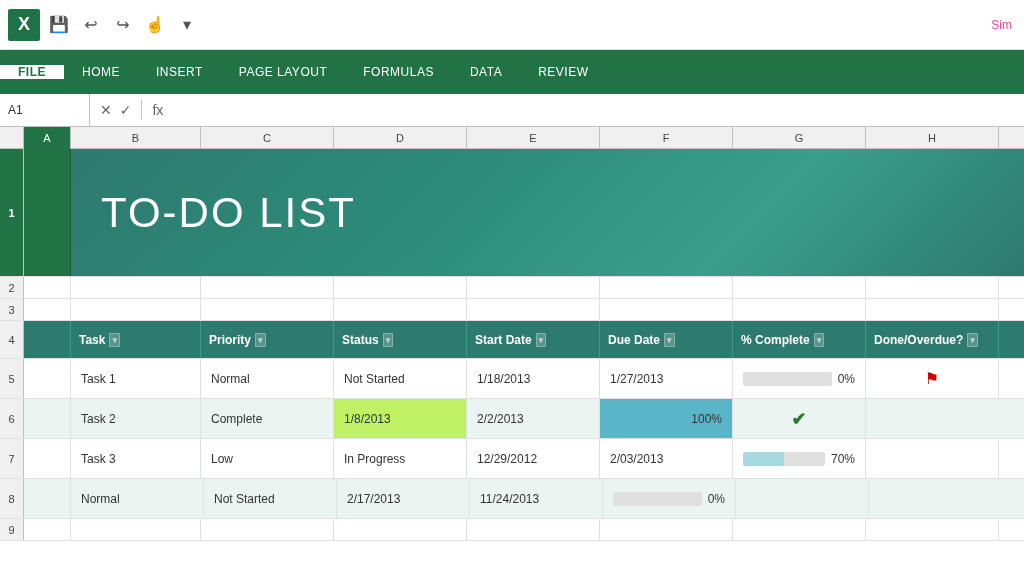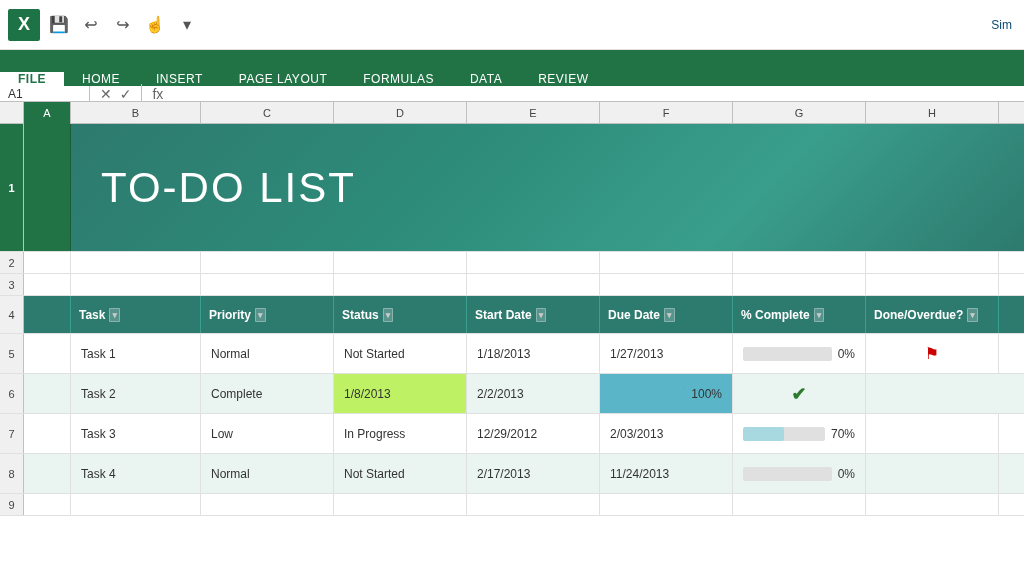--- a/index.html
+++ b/index.html
@@ -22,47 +22,47 @@
       color: #fff; font-weight: bold; font-size: 18px; border-radius: 2px;
     }
     .qat-btn {
       width: 26px; height: 26px;
       background: none; border: none; cursor: pointer;
       display: flex; align-items: center; justify-content: center;
       color: #555; font-size: 16px; border-radius: 2px;
     }
     .title-bar-right {
       margin-left: auto;
-      color: #0c4a6e; font-size: 12px; padding-right: 4px;
+      color: #ec4899; font-size: 12px; padding-right: 4px;
     }
 
     
     .ribbon {
-      height: 36px;
+      height: 44px;
       background: #217346;
       display: flex;
-      align-items: flex-end;
+      align-items: center;
     }
     .ribbon-tab {
       padding: 0 18px;
       display: flex; align-items: center;
       color: #fff; font-size: 12px; font-weight: 500;
       cursor: pointer; letter-spacing: 0.5px;
       border: none; background: none;
       text-transform: uppercase;
     }
     .ribbon-tab.active {
       background: #fff;
       color: #217346;
       font-weight: 600;
     }
 
     
     .formula-bar {
-      height: 16px;
+      height: 33px;
       display: flex;
       align-items: center;
       border-bottom: 1px solid #c0c0c0;
       background: #fff;
     }
     .cell-ref {
       width: 90px;
       border-right: 1px solid #c0c0c0;
       padding: 0 8px;
       font-size: 12px;
@@ -378,21 +378,20 @@
           </div>
           <span>70%</span>
         </div>
       </div>
       <div class="data-cell col-h center"></div>
     </div>
 
     <div class="row data-row data-row-odd">
       <div class="row-num">8</div>
       <div class="cell col-a" style="background:#eaf4f1;"></div>
-      <div class="data-cell col-b" style="background:#eaf4f1;">Task 4</div>
       <div class="data-cell col-c" style="background:#eaf4f1;">Normal</div>
       <div class="data-cell col-d" style="background:#eaf4f1;">Not Started</div>
       <div class="data-cell col-e" style="background:#eaf4f1;">2/17/2013</div>
       <div class="data-cell col-f" style="background:#eaf4f1;">11/24/2013</div>
       <div class="data-cell col-g right" style="background:#eaf4f1;">
         <div class="progress-container">
           <div class="progress-bar-wrap">
             <div class="progress-bar-fill progress-0"></div>
           </div>
           <span>0%</span>

